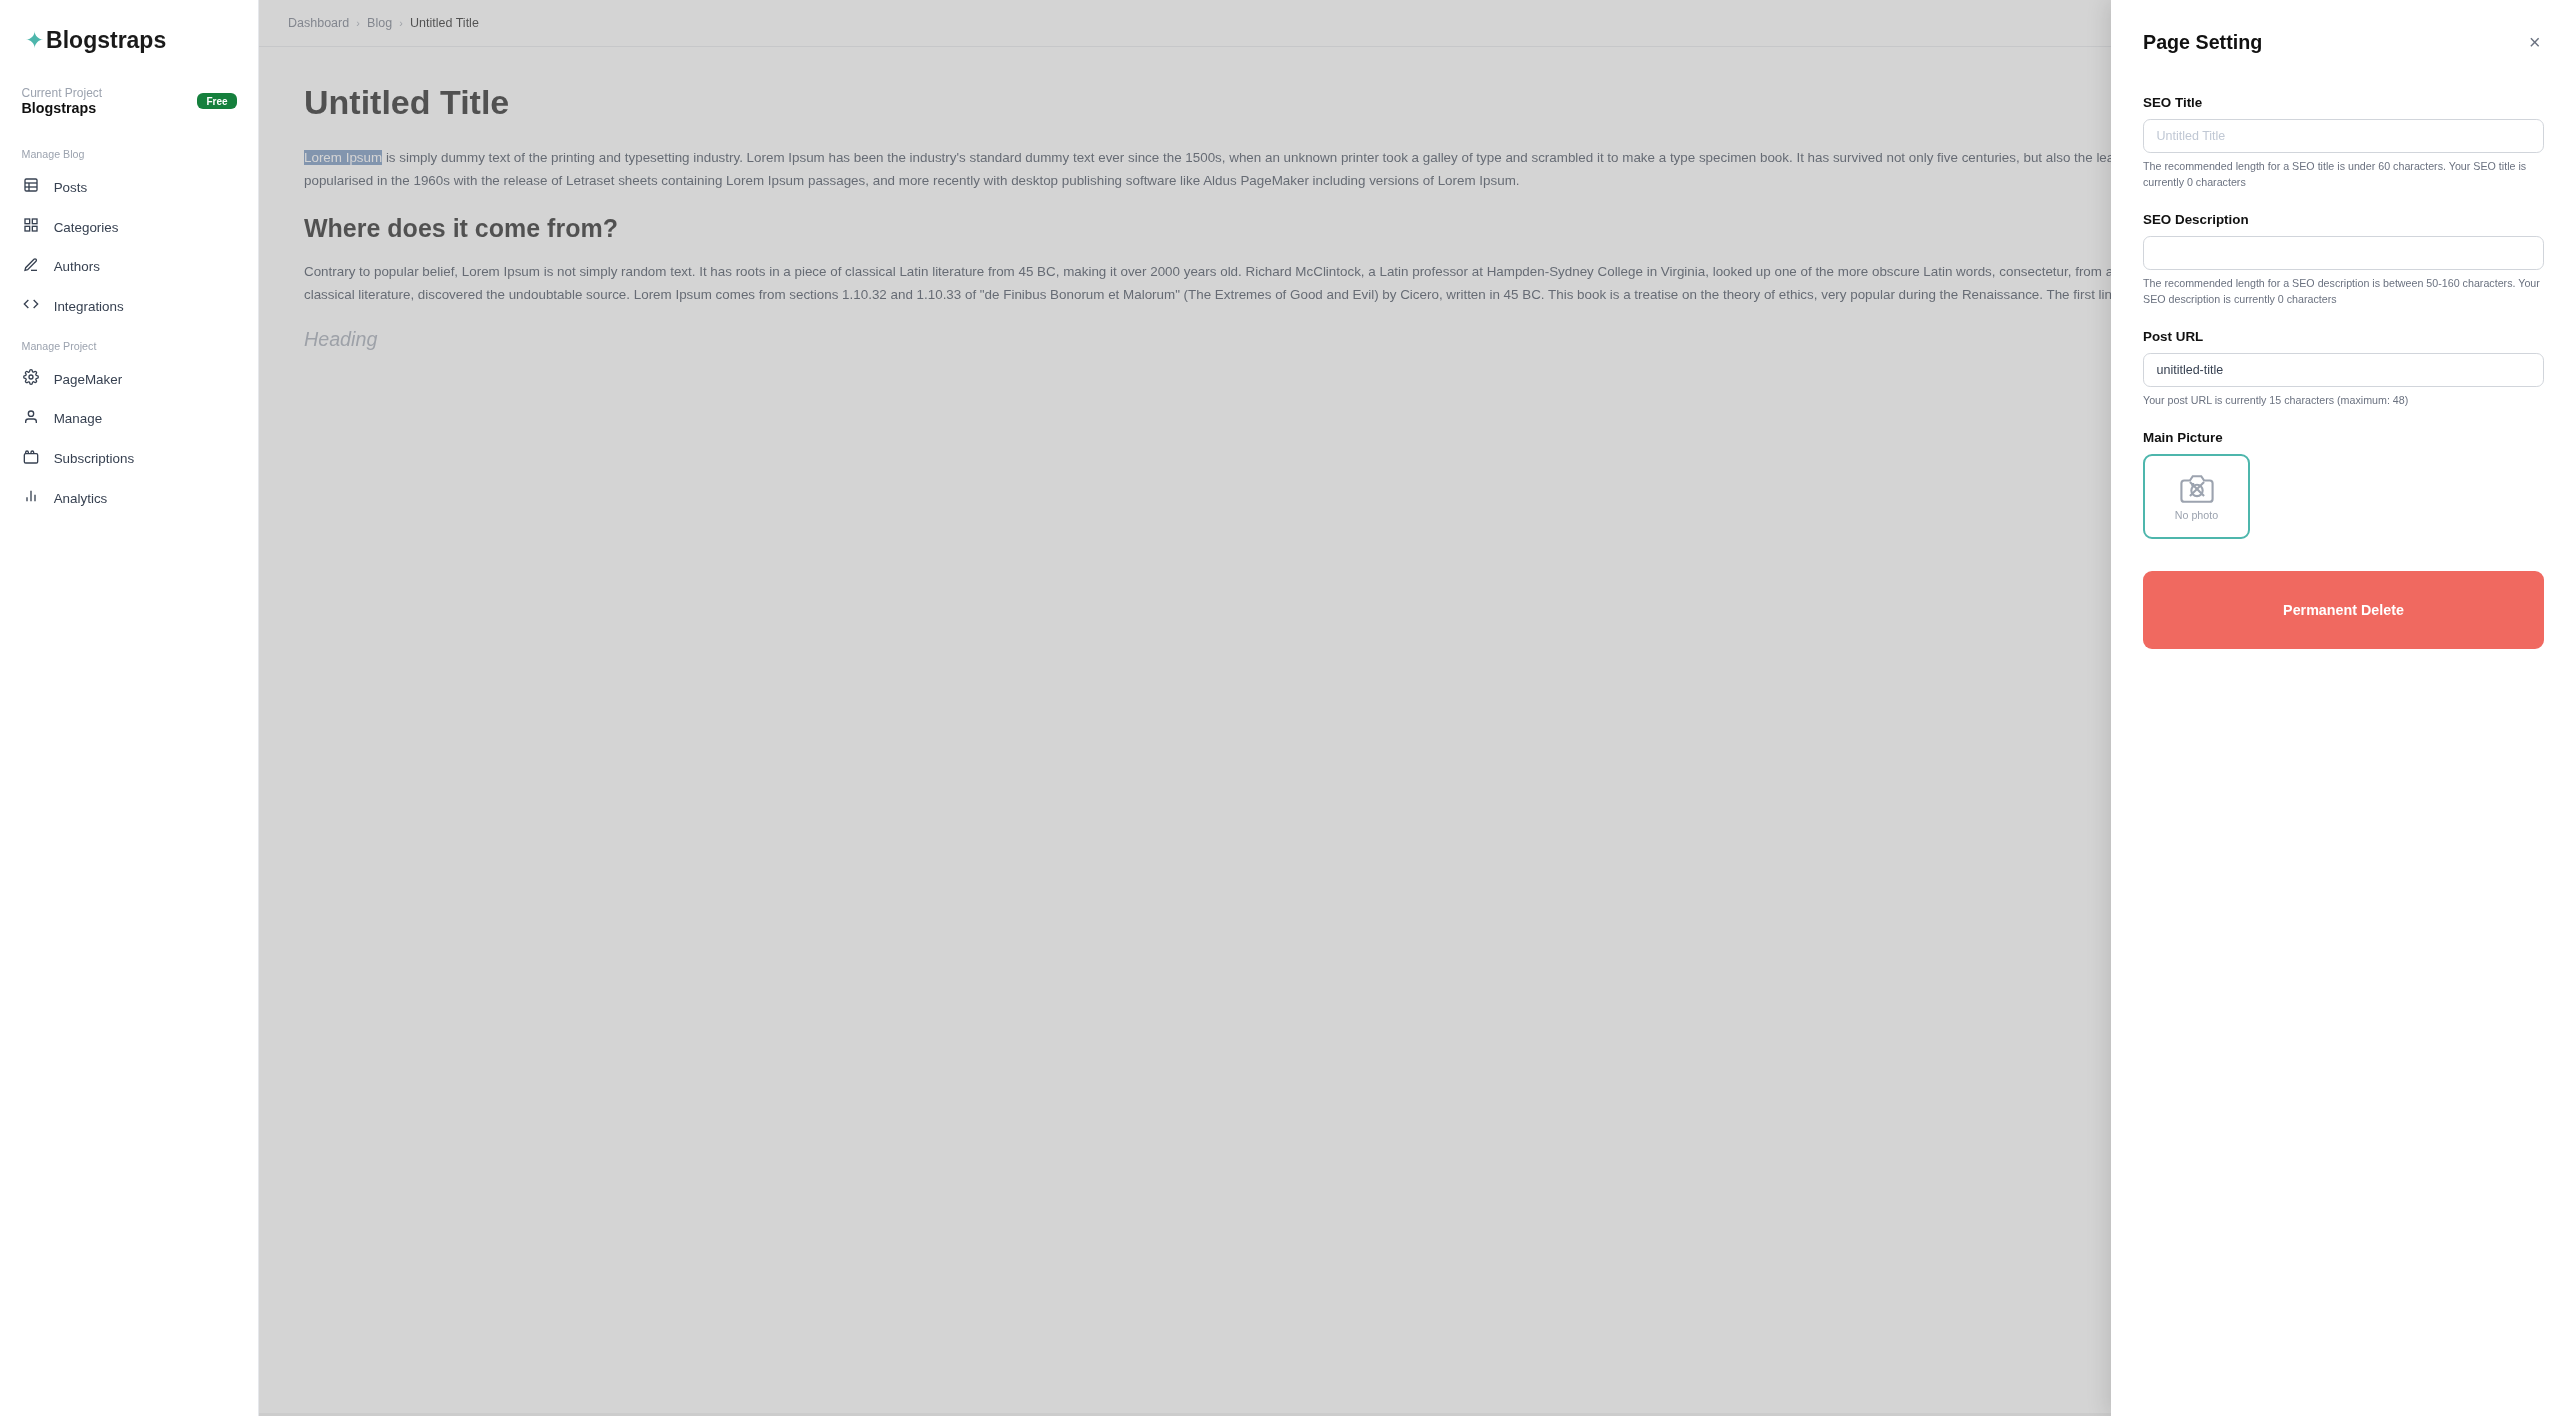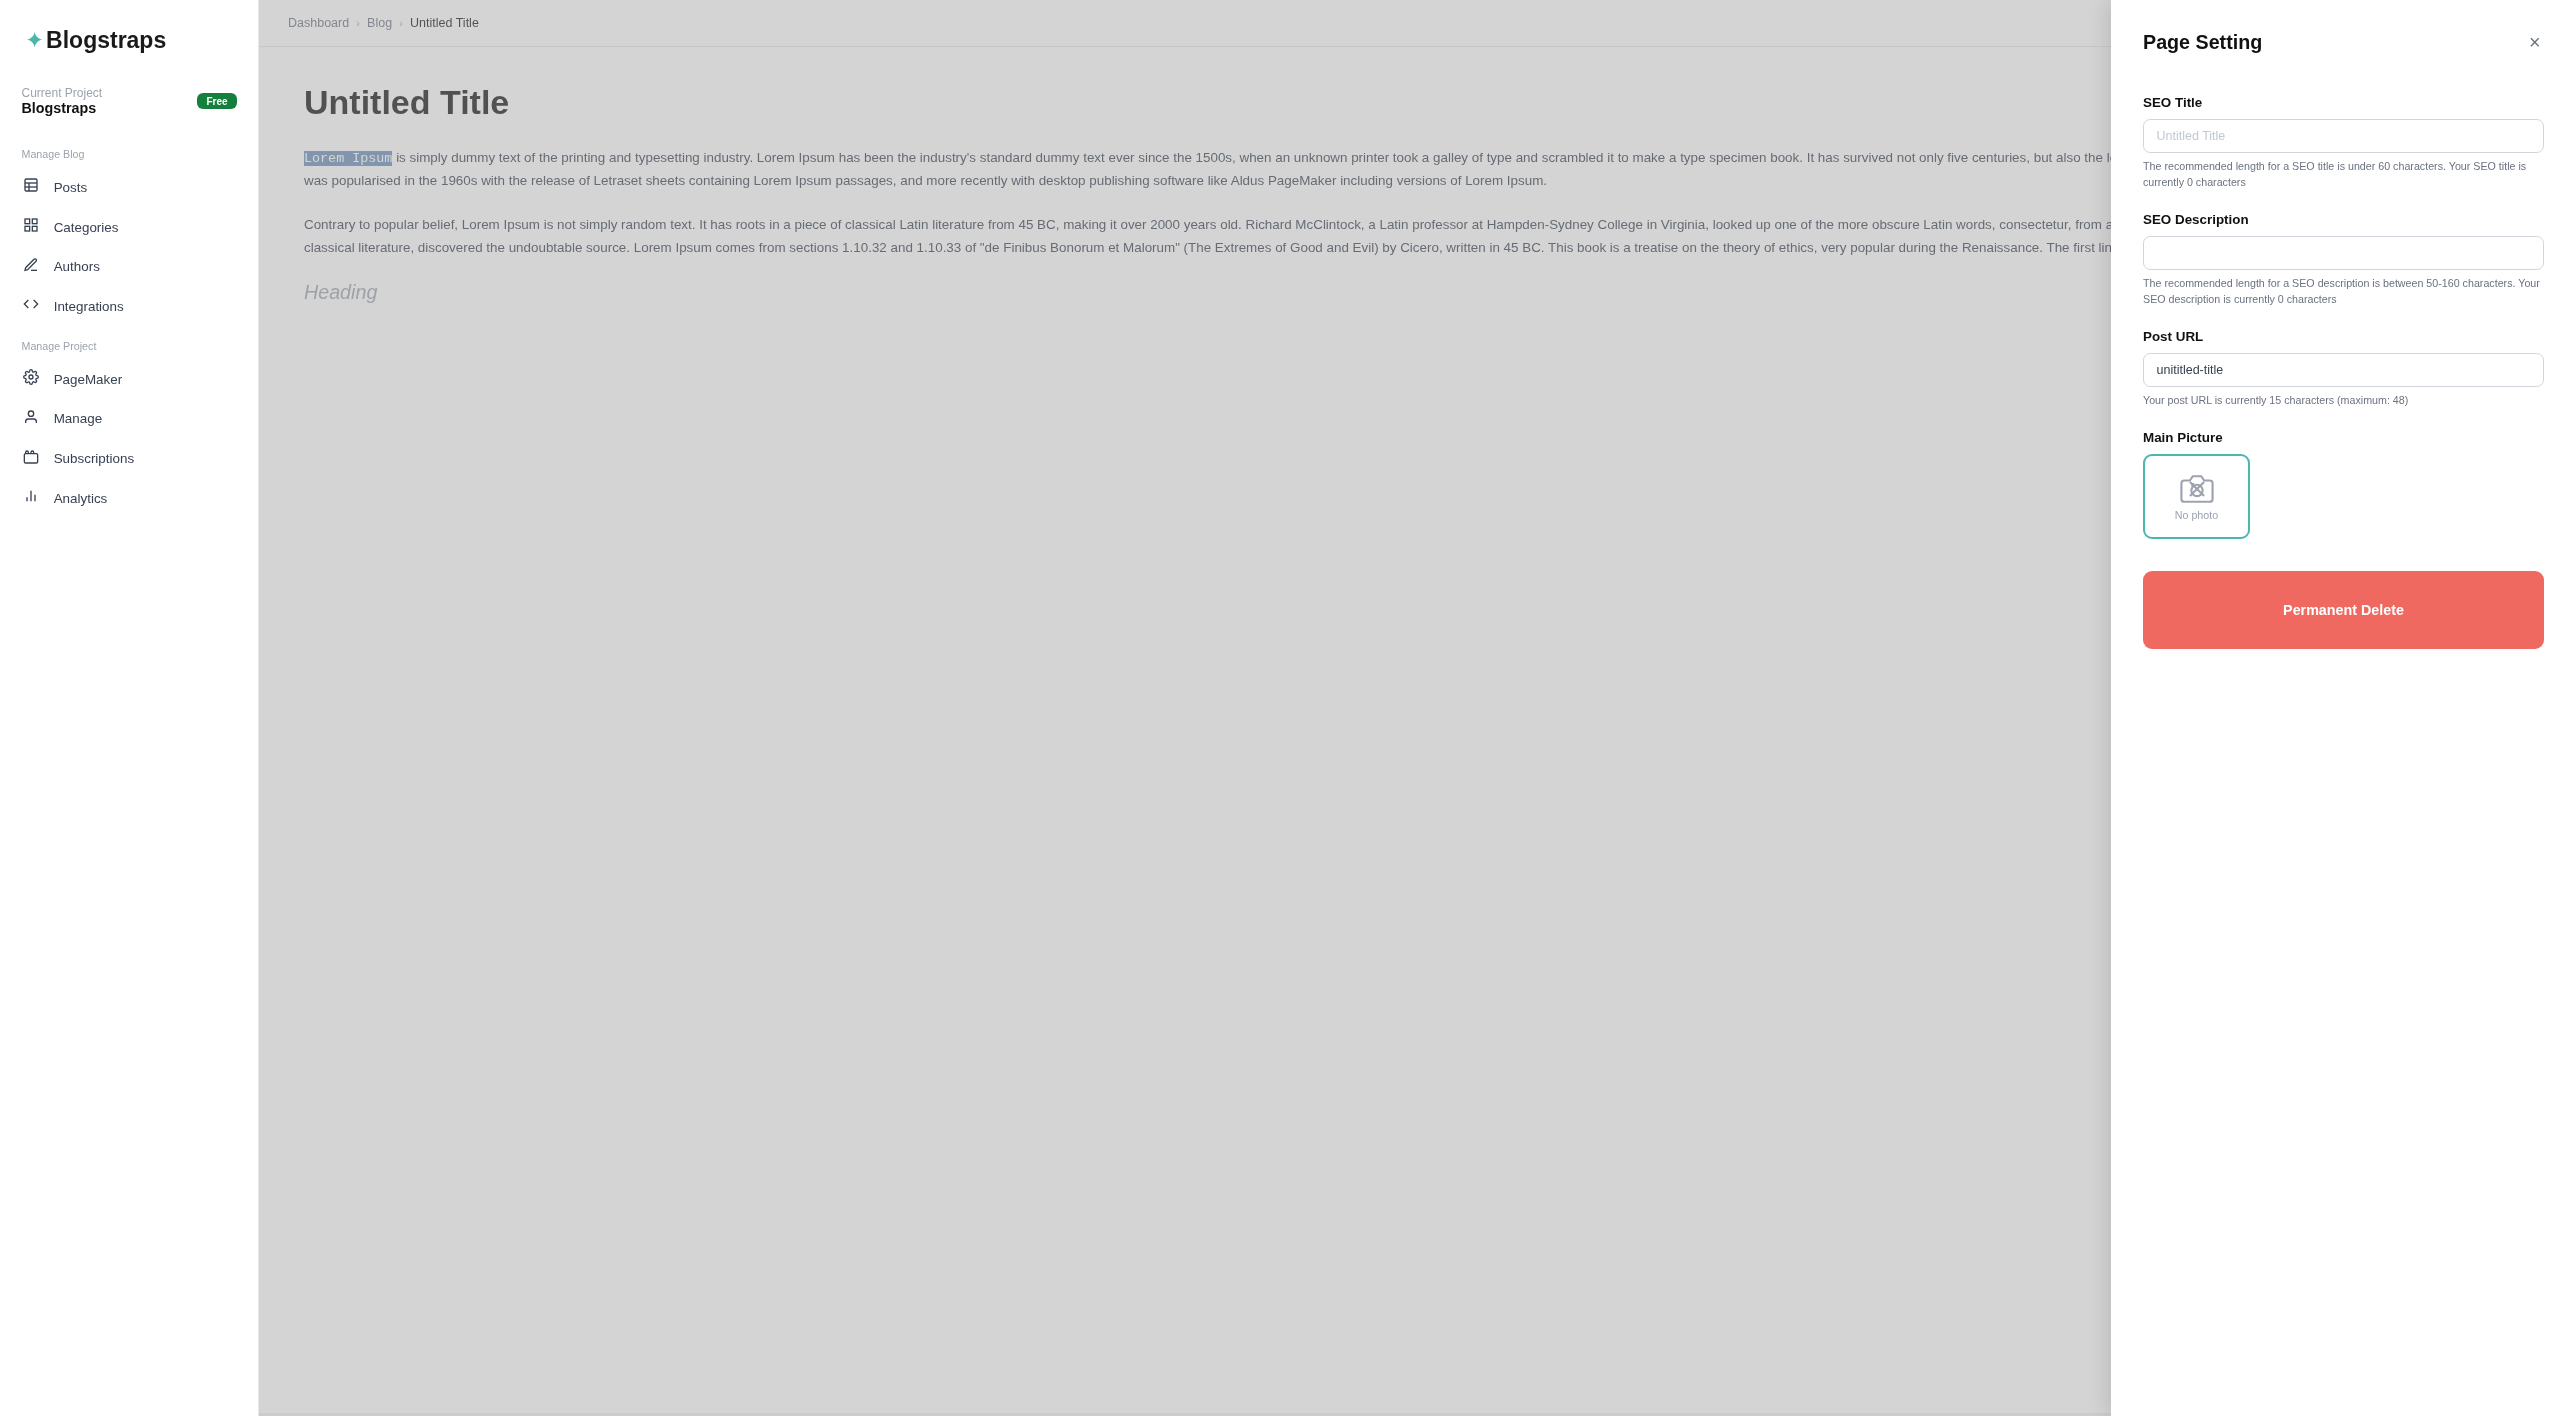--- a/index.html
+++ b/index.html
@@ -113,21 +113,20 @@
       font-size: 34px;
       font-weight: 800;
       color: #111;
       margin-bottom: 25px;
     }
     .post-highlight {
       background: #6b8cba;
       color: #fff;
       display: inline;
       line-height: 1.6;
-      font-family: Liberation Mono, monospace;
     }
     .post-paragraph {
       font-size: 13.4px;
       line-height: 1.7;
       color: #374151;
       margin-bottom: 21.5px;
     }
     .post-heading2 {
       font-size: 25px;
       font-weight: 700;
@@ -340,20 +339,21 @@
     <span class="breadcrumb-arrow">›</span>
     <span class="crumb crumb-active">Untitled Title</span>
   </div>
 
   <div class="content-body">
     <h1 class="post-title">Untitled Title</h1>
     <p class="post-paragraph">
       <span class="post-highlight">Lorem Ipsum</span>
       <span> is simply dummy text of the printing and typesetting industry. Lorem Ipsum has been the industry's standard dummy text ever since the 1500s, when an unknown printer took a galley of type and scrambled it to make a type specimen book. It has survived not only five centuries, but also the leap into electronic typesetting, remaining essentially unchanged. It was popularised in the 1960s with the release of Letraset sheets containing Lorem Ipsum passages, and more recently with desktop publishing software like Aldus PageMaker including versions of Lorem Ipsum.</span>
     </p>
+    <h2 class="post-heading2">Where does it come from?</h2>
     <p class="post-paragraph">Contrary to popular belief, Lorem Ipsum is not simply random text. It has roots in a piece of classical Latin literature from 45 BC, making it over 2000 years old. Richard McClintock, a Latin professor at Hampden-Sydney College in Virginia, looked up one of the more obscure Latin words, consectetur, from a Lorem Ipsum passage, and going through the cites of the word in classical literature, discovered the undoubtable source. Lorem Ipsum comes from sections 1.10.32 and 1.10.33 of "de Finibus Bonorum et Malorum" (The Extremes of Good and Evil) by Cicero, written in 45 BC. This book is a treatise on the theory of ethics, very popular during the Renaissance. The first line of Lorem Ipsum, "Lorem ipsum dolor</p>
     <p class="post-italic-heading">Heading</p>
   </div>
 
   <div class="main-overlay"></div>
 
   <div class="page-setting-panel">
     <div class="panel-header">
       <span class="panel-title">Page Setting</span>
       <button class="close-btn">×</button>

